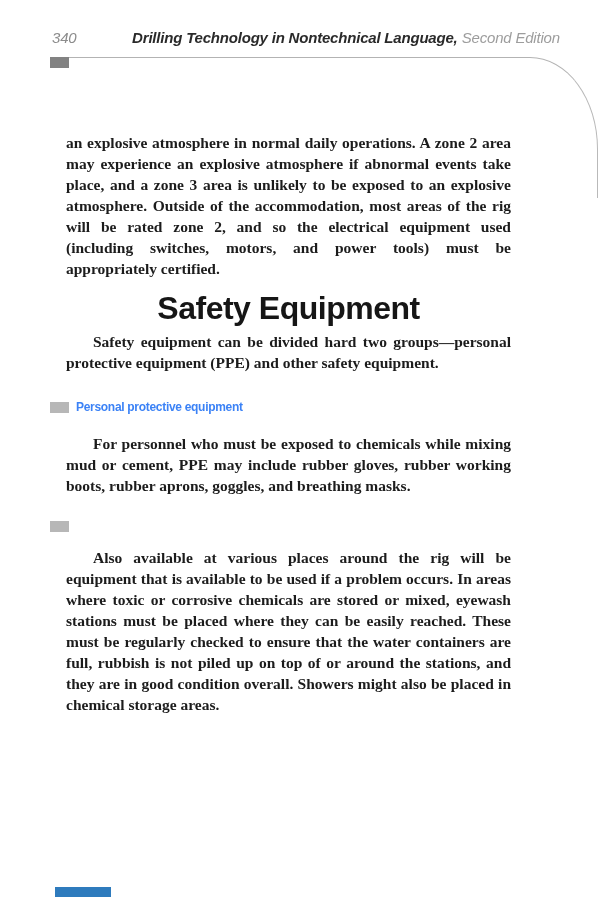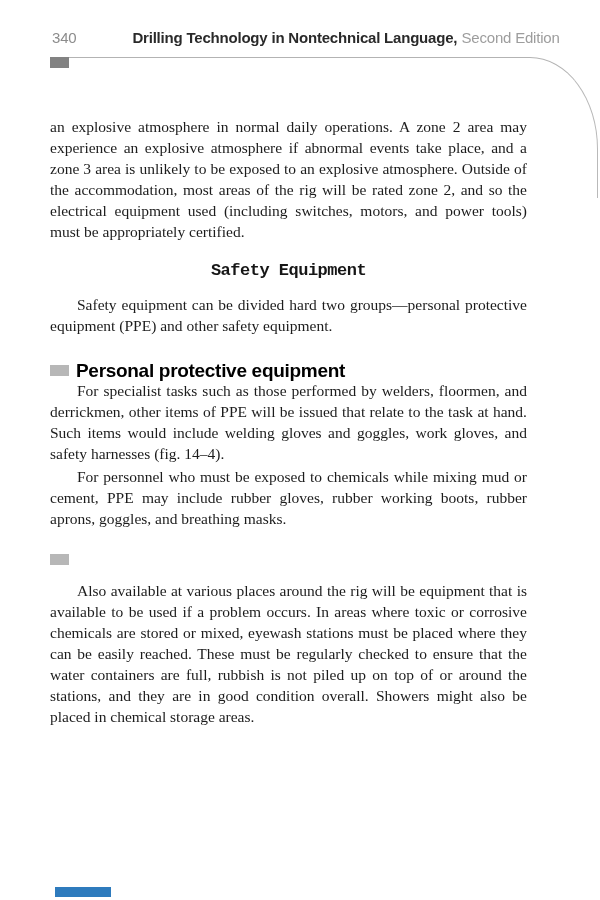--- a/index.html
+++ b/index.html
@@ -8,21 +8,21 @@
     background:#ffffff;
     position:relative;
     overflow:hidden;
     font-family:"Liberation Serif", serif;
     color:#1c1c1c;
   }
   
   .page-header{
     position:absolute;top:29px;left:0;right:0;height:17px;
     font-family:"Liberation Sans", sans-serif;
-    font-size:15px;line-height:17px;letter-spacing:-0.2px;
+    font-size:15px;line-height:17px;letter-spacing:-0.2px;font-style:italic;
   }
   .page-number{
     position:absolute;left:52px;top:0;
     color:#8c8c8c;
   }
   .header-title-wrap{
     position:absolute;left:92px;right:0;top:0;
     text-align:center;white-space:nowrap;
   }
   .header-title{font-weight:bold;color:#2a2a2a;}
@@ -43,36 +43,36 @@
   .header-square{
     position:absolute;left:50px;top:57px;width:19px;height:11px;
     background:#828282;
   }
   
   .content{
     position:absolute;top:116px;left:50px;width:477px;
     font-size:15.5px;line-height:21px;
     text-align:justify;
   }
-  .para{margin:0;}
+  .para{margin:16px;font-weight:bold;}
   .para + .para{margin-top:2px;}
   .indent{text-indent:27px;}
   .section-title{
     margin:16px 0 0 0;
-    font-family:Liberation Mono, monospace;
-    font-weight:bold;font-size:17px;line-height:26px;letter-spacing:-0.5px;
+    font-family:Liberation Sans, sans-serif;
+    font-weight:bold;font-size:32px;line-height:26px;letter-spacing:-0.5px;
     text-align:center;color:#161616;
   }
   .section-intro{margin-top:10px;}
   .subheading{
     display:flex;align-items:center;
     margin-top:25px;
     font-family:"Liberation Sans", sans-serif;
-    font-weight:bold;font-size:19px;line-height:19px;letter-spacing:-0.3px;
-    color:#000000;text-align:left;
+    font-weight:bold;font-size:12px;line-height:19px;letter-spacing:-0.3px;
+    color:#3b82f6;text-align:left;
   }
   .sub-square{
     width:19px;height:11px;background:#b7b7b7;
     margin-right:7px;flex:0 0 auto;
   }
   .after-sub{margin-top:15px;}
   
   .footer-bar{
     position:absolute;left:55px;bottom:3px;width:56px;height:10px;
     background:#2e7bbd;
@@ -97,21 +97,20 @@
 
   <h1 class="section-title">Safety Equipment</h1>
 
   <p class="para indent section-intro">Safety equipment can be divided hard two groups—personal protective equipment (PPE) and other safety equipment.</p>
 
   <div class="subheading">
     <span class="sub-square"></span>
     <span>Personal protective equipment</span>
   </div>
 
-  <p class="para indent">For specialist tasks such as those performed by welders, floormen, and derrickmen, other items of PPE will be issued that relate to the task at hand. Such items would include welding gloves and goggles, work gloves, and safety harnesses (fig. 14–4).</p>
   <p class="para indent">For personnel who must be exposed to chemicals while mixing mud or cement, PPE may include rubber gloves, rubber working boots, rubber aprons, goggles, and breathing masks.</p>
 
   <div class="subheading">
     <span class="sub-square"></span>
   </div>
 
   <p class="para indent after-sub">Also available at various places around the rig will be equipment that is available to be used if a problem occurs. In areas where toxic or corrosive chemicals are stored or mixed, eyewash stations must be placed where they can be easily reached. These must be regularly checked to ensure that the water containers are full, rubbish is not piled up on top of or around the stations, and they are in good condition overall. Showers might also be placed in chemical storage areas.</p>
 
 </div>
 

